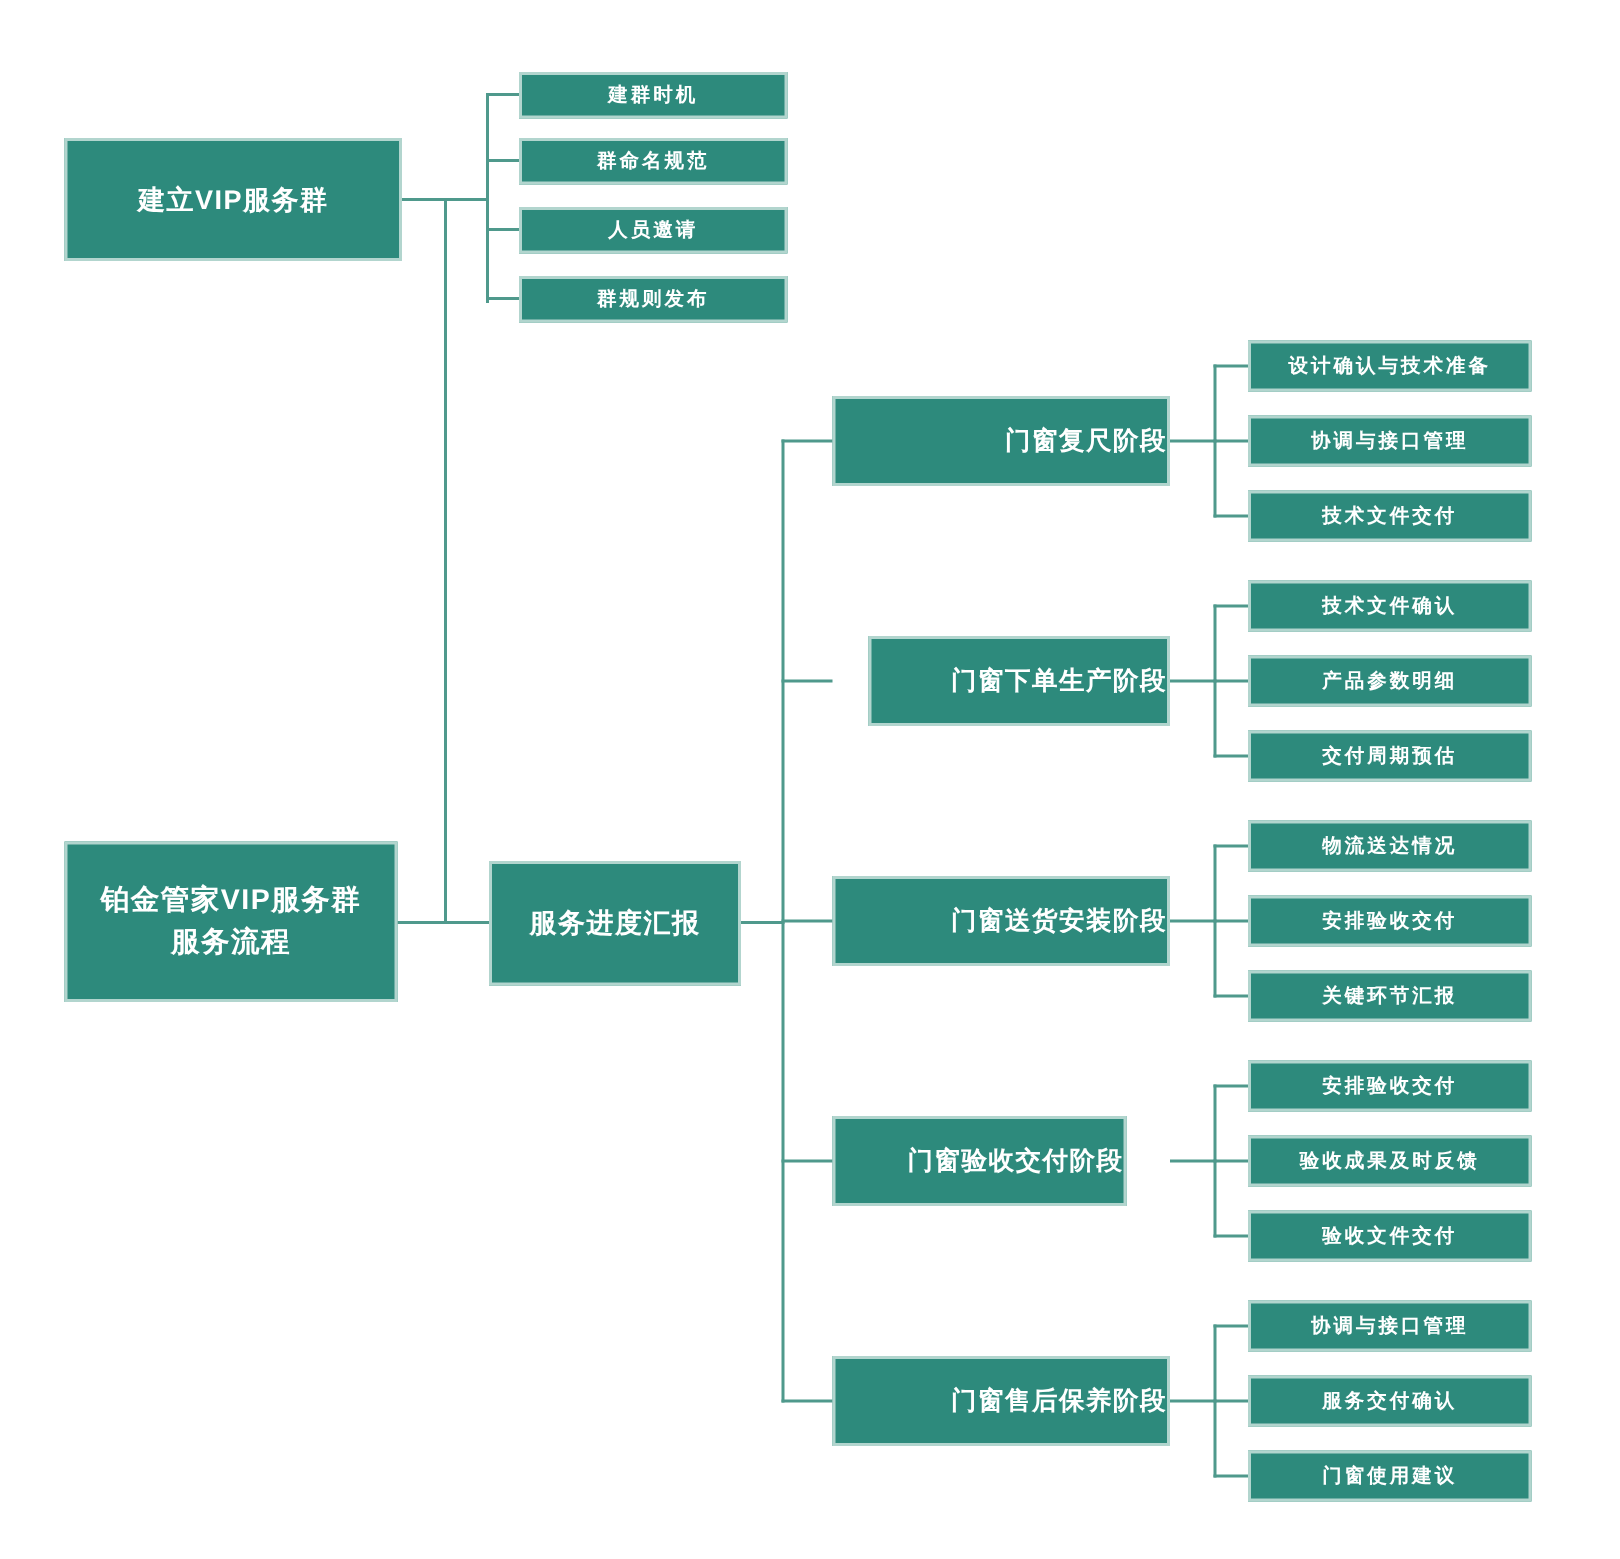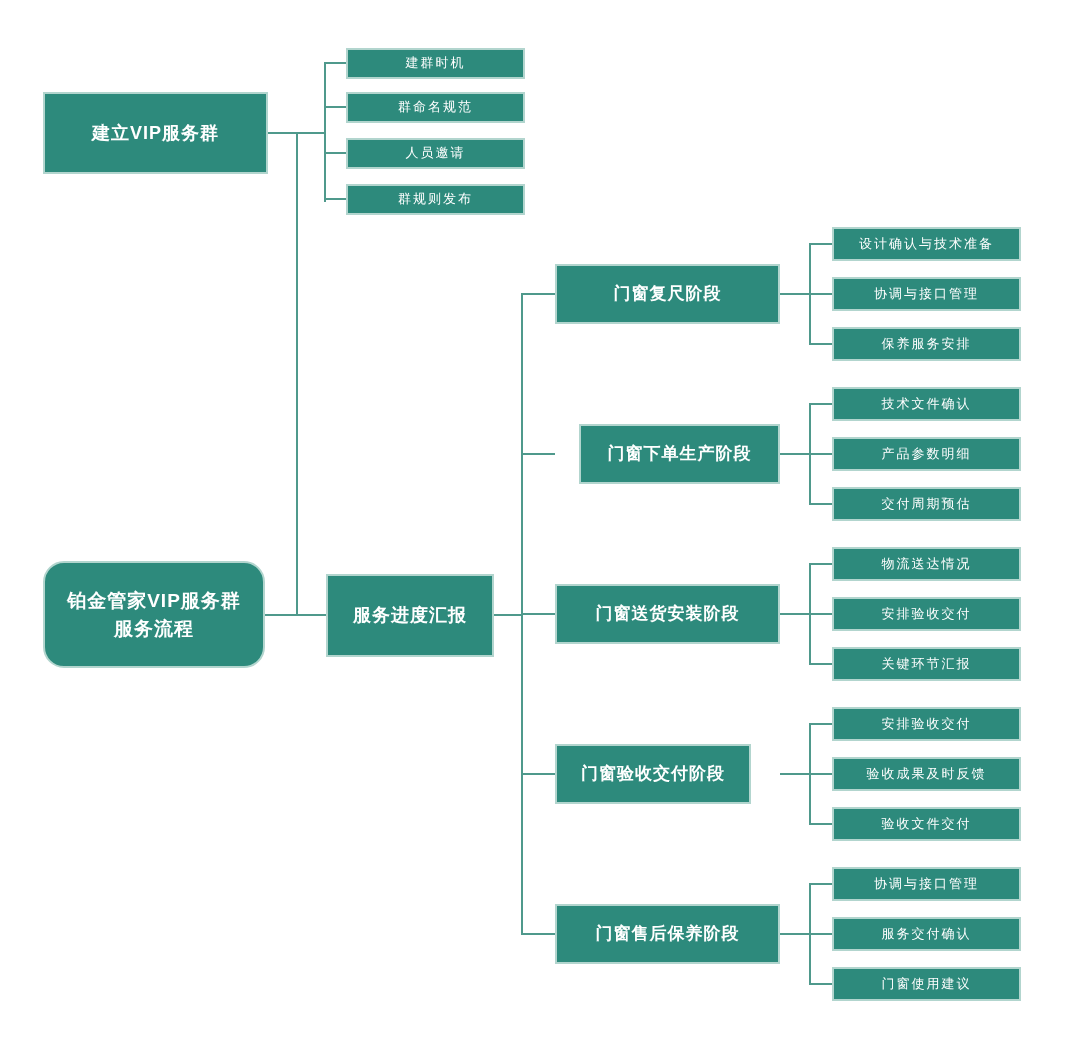--- a/index.html
+++ b/index.html
@@ -25,24 +25,24 @@
     box-sizing:border-box;
     background:var(--node-fill);
     border:2px solid var(--node-border);
     color:var(--text);
     display:flex;flex-direction:column;
     align-items:center;justify-content:center;
     text-align:center;
     line-height:1.45;
     letter-spacing:1px;
   }
-  .node-root{font-size:19px;font-weight:700;border-radius:21px;}
+  .node-root{font-size:19px;font-weight:700;}
   .node-branch{font-size:18px;font-weight:700;}
-  .node-stage{font-size:17px;font-weight:700;}
-  .node-small{font-size:13px;font-weight:400;letter-spacing:2px;}
+  .node-stage{font-size:17px;font-weight:700;align-items:flex-end;}
+  .node-small{font-size:13px;font-weight:700;letter-spacing:2px;}
 </style>
 </head>
 <body>
 
 <div class="canvas">
 
   <div class="line h" style="left:265px;top:614px;width:61px"></div>
 
   <div class="line v" style="left:296px;top:132px;height:484px"></div>
 
@@ -118,21 +118,21 @@
   <div class="node node-stage" style="left:555px;top:264px;width:225px;height:60px">
     <span>门窗复尺阶段</span>
   </div>
   <div class="node node-small" style="left:832px;top:227px;width:189px;height:34px">
     <span>设计确认与技术准备</span>
   </div>
   <div class="node node-small" style="left:832px;top:277px;width:189px;height:34px">
     <span>协调与接口管理</span>
   </div>
   <div class="node node-small" style="left:832px;top:327px;width:189px;height:34px">
-    <span>保养服务安排</span>
+    <span>技术文件交付</span>
   </div>
 
   <div class="node node-stage" style="left:579px;top:424px;width:201px;height:60px">
     <span>门窗下单生产阶段</span>
   </div>
   <div class="node node-small" style="left:832px;top:437px;width:189px;height:34px">
     <span>产品参数明细</span>
   </div>
   <div class="node node-small" style="left:832px;top:387px;width:189px;height:34px">
     <span>技术文件确认</span>

